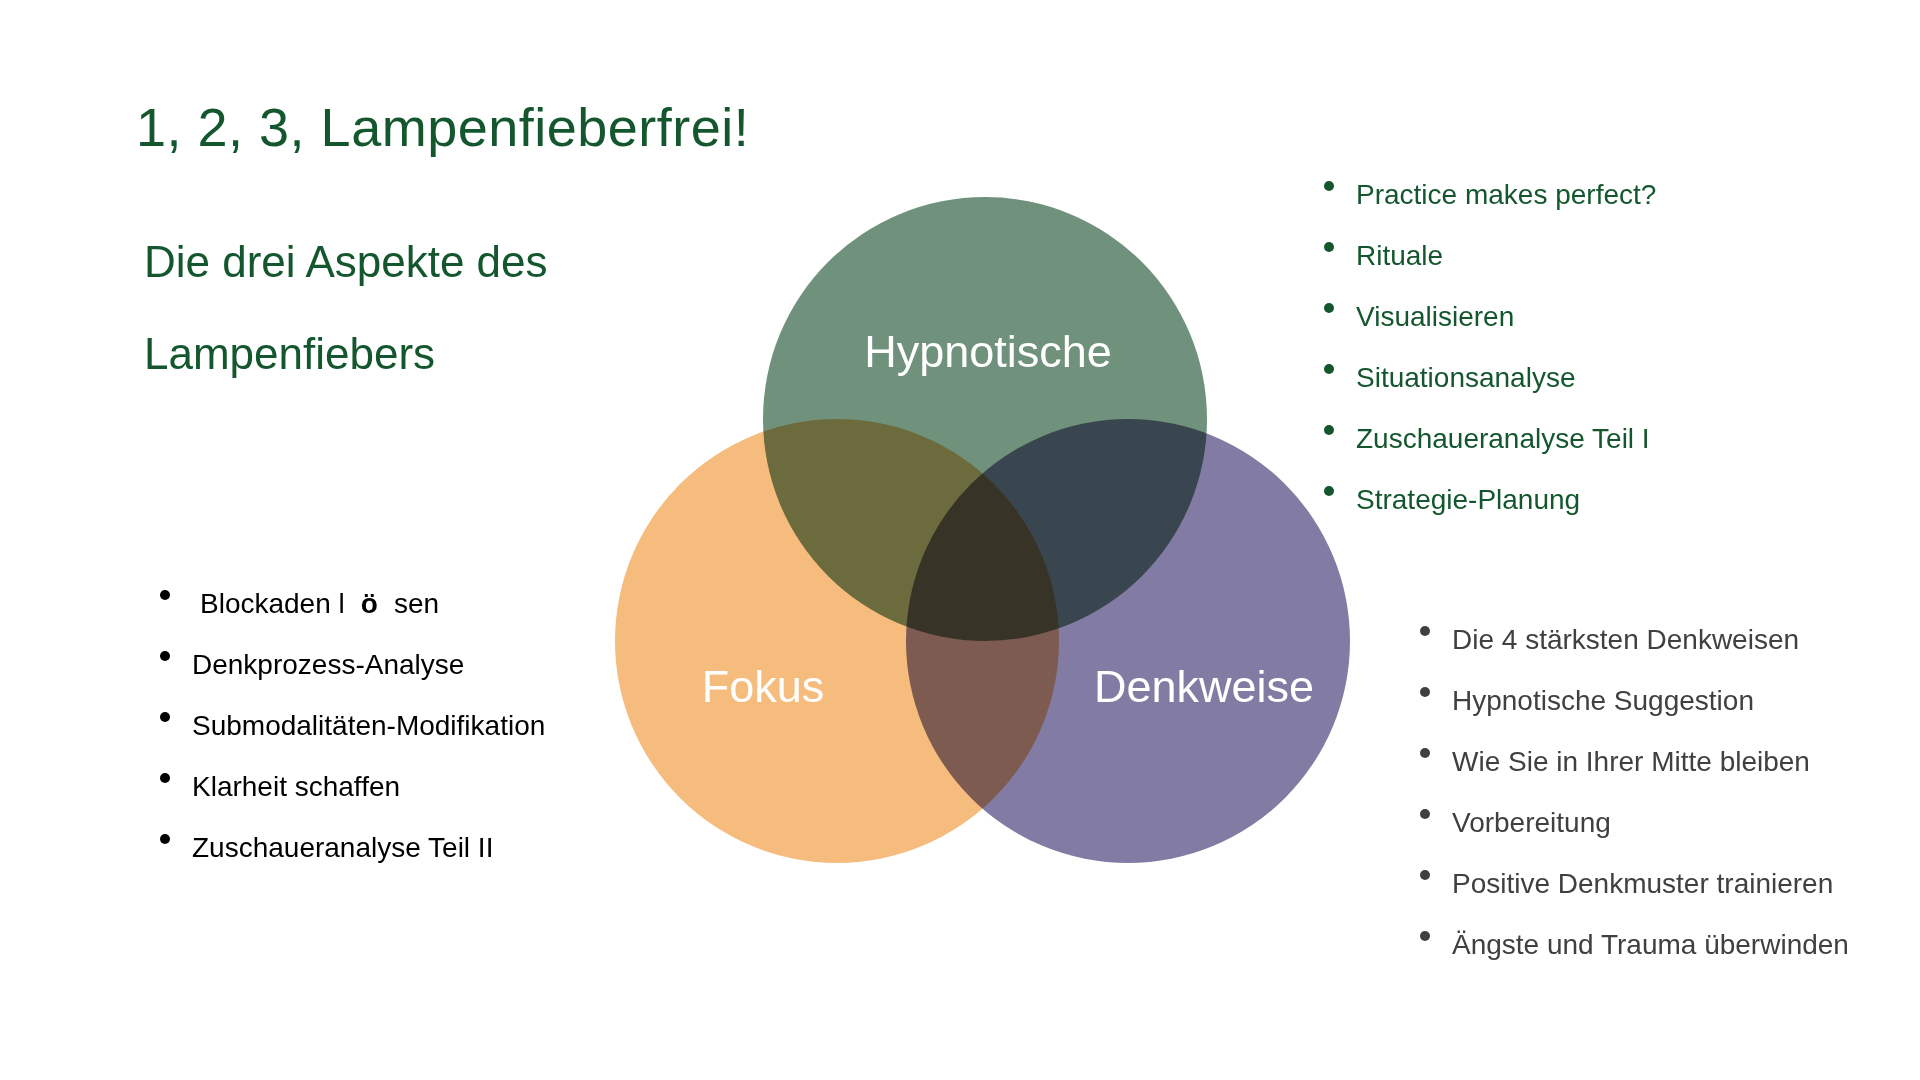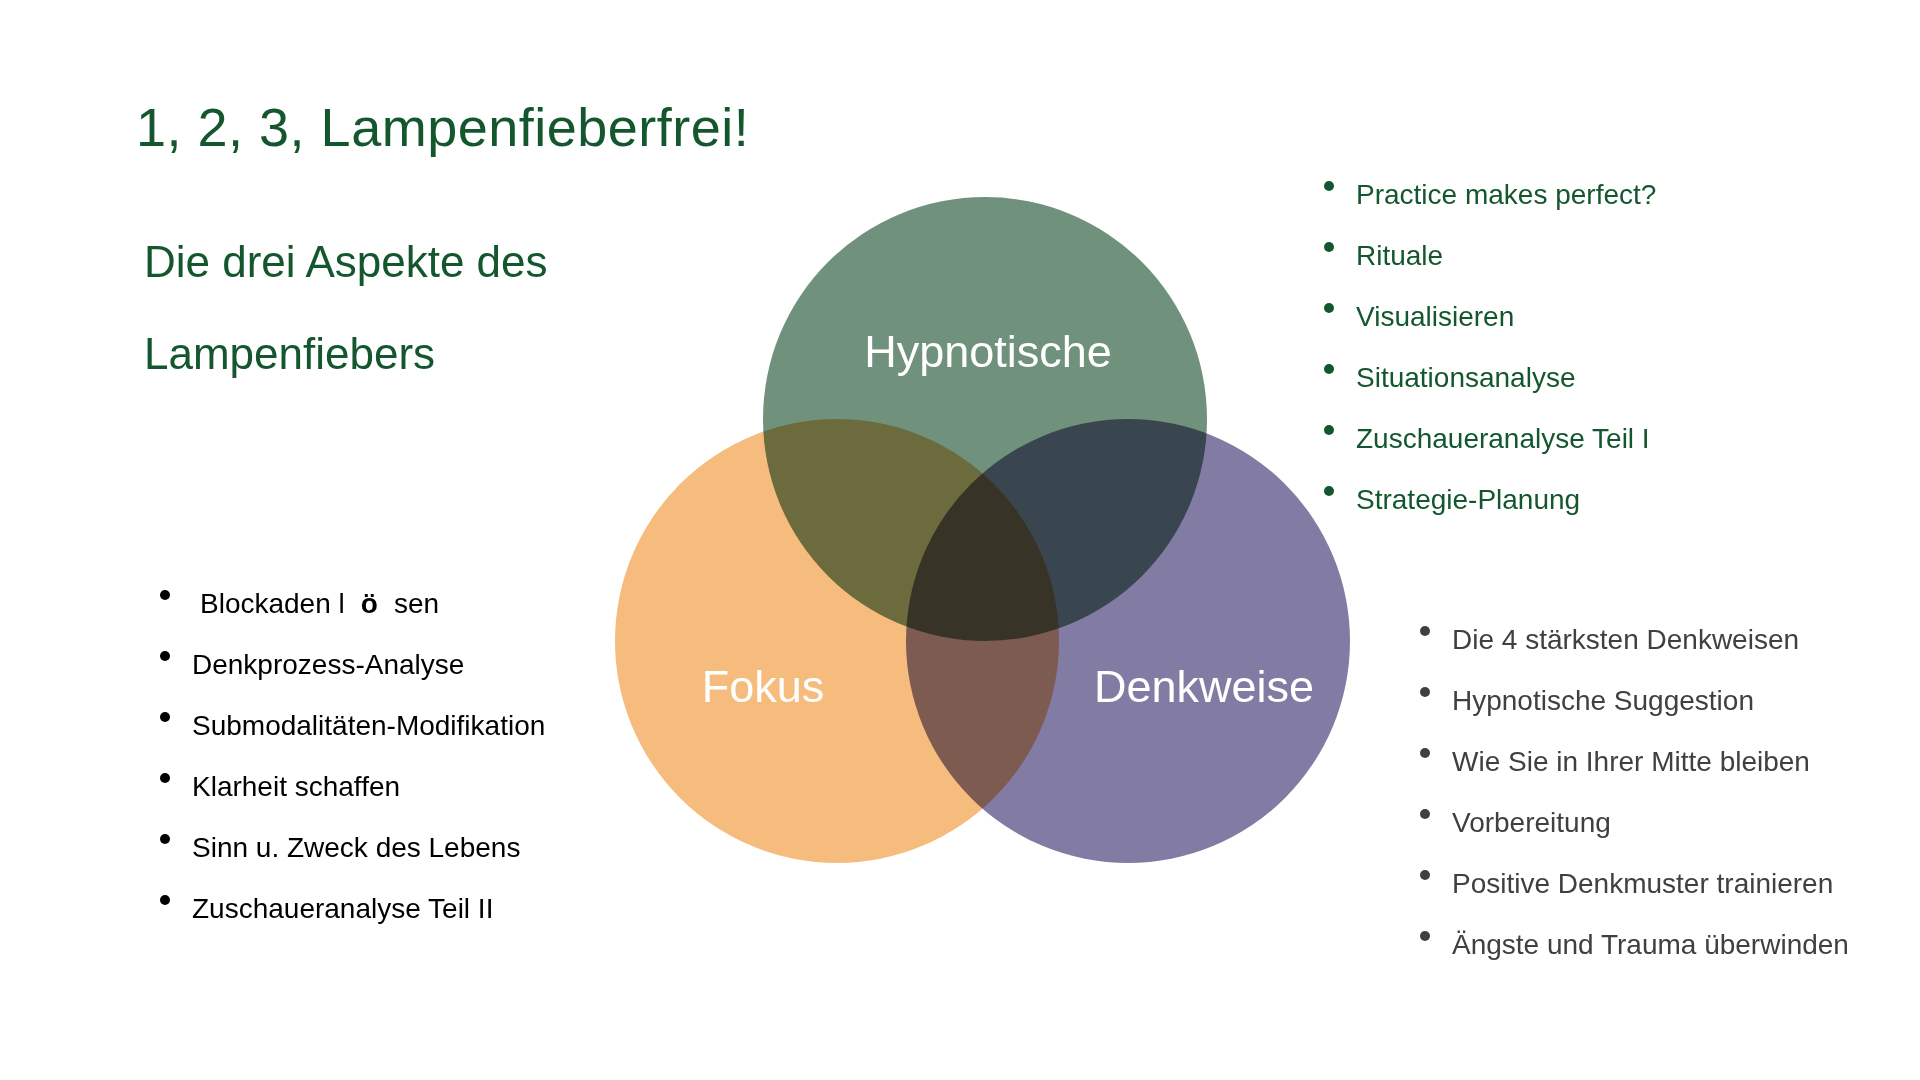--- a/index.html
+++ b/index.html
@@ -134,21 +134,20 @@
     <li>Situationsanalyse</li>
     <li>Zuschaueranalyse Teil I</li>
     <li>Strategie-Planung</li>
   </ul>
 
   <ul class="bullet-list list-fokus">
     <li><span>Blockaden l</span><b>ö</b><span>sen</span></li>
     <li>Denkprozess-Analyse</li>
     <li>Submodalitäten-Modifikation</li>
     <li>Klarheit schaffen</li>
-    <li>Sinn u. Zweck des Lebens</li>
     <li>Zuschaueranalyse Teil II</li>
   </ul>
 
   <ul class="bullet-list list-denk">
     <li>Die 4 stärksten Denkweisen</li>
     <li>Hypnotische Suggestion</li>
     <li>Wie Sie in Ihrer Mitte bleiben</li>
     <li>Vorbereitung</li>
     <li>Positive Denkmuster trainieren</li>
     <li>Ängste und Trauma überwinden</li>

